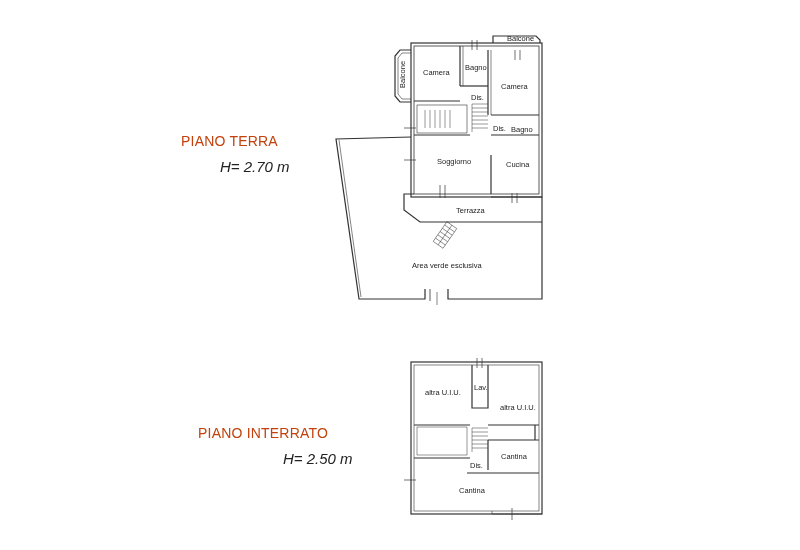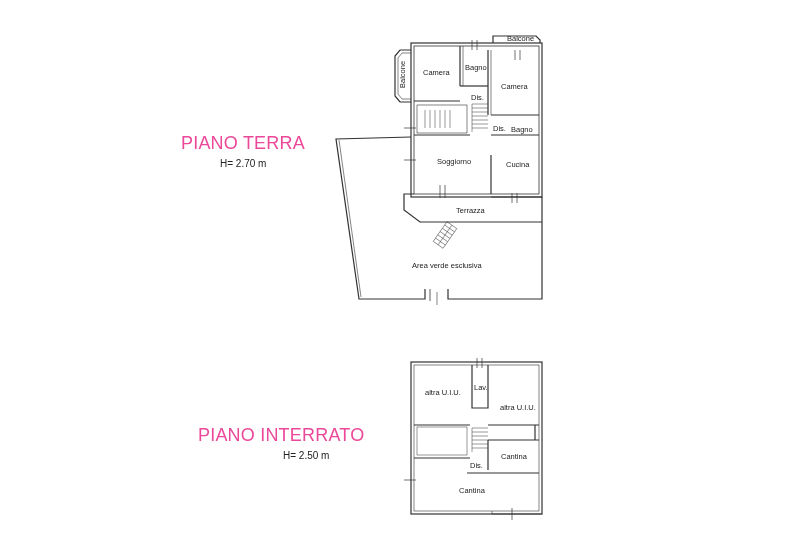--- a/index.html
+++ b/index.html
@@ -1,18 +1,18 @@
 <!DOCTYPE html>
 <html><head>
 <meta charset="utf-8">
 <style>
   html, body { margin:0; padding:0; background:#ffffff; }
   body { width:800px; height:550px; position:relative; overflow:hidden; font-family:"Liberation Sans", sans-serif; }
-  .title { position:absolute; font-size:18px; color:#ec4899; letter-spacing:0.2px; }
-  .sub { position:absolute; font-size:10px; color:#222; }
+  .title { position:absolute; font-size:14px; color:#c2410c; letter-spacing:0.2px; }
+  .sub { position:absolute; font-size:15px; color:#222;font-style:italic; }
   svg { position:absolute; left:0; top:0; }
   .lbl { font-family:"Liberation Sans", sans-serif; font-size:7.5px; fill:#222; }
 </style>
 </head>
 <body>
 
 <div class="title" style="left:181px;top:133px;">PIANO TERRA</div>
 <div class="sub" style="left:220px;top:158px;">H= 2.70 m</div>
 <div class="title" style="left:198px;top:425px;">PIANO INTERRATO</div>
 <div class="sub" style="left:251px;top:450px;margin-left:32px;">H= 2.50 m</div>

